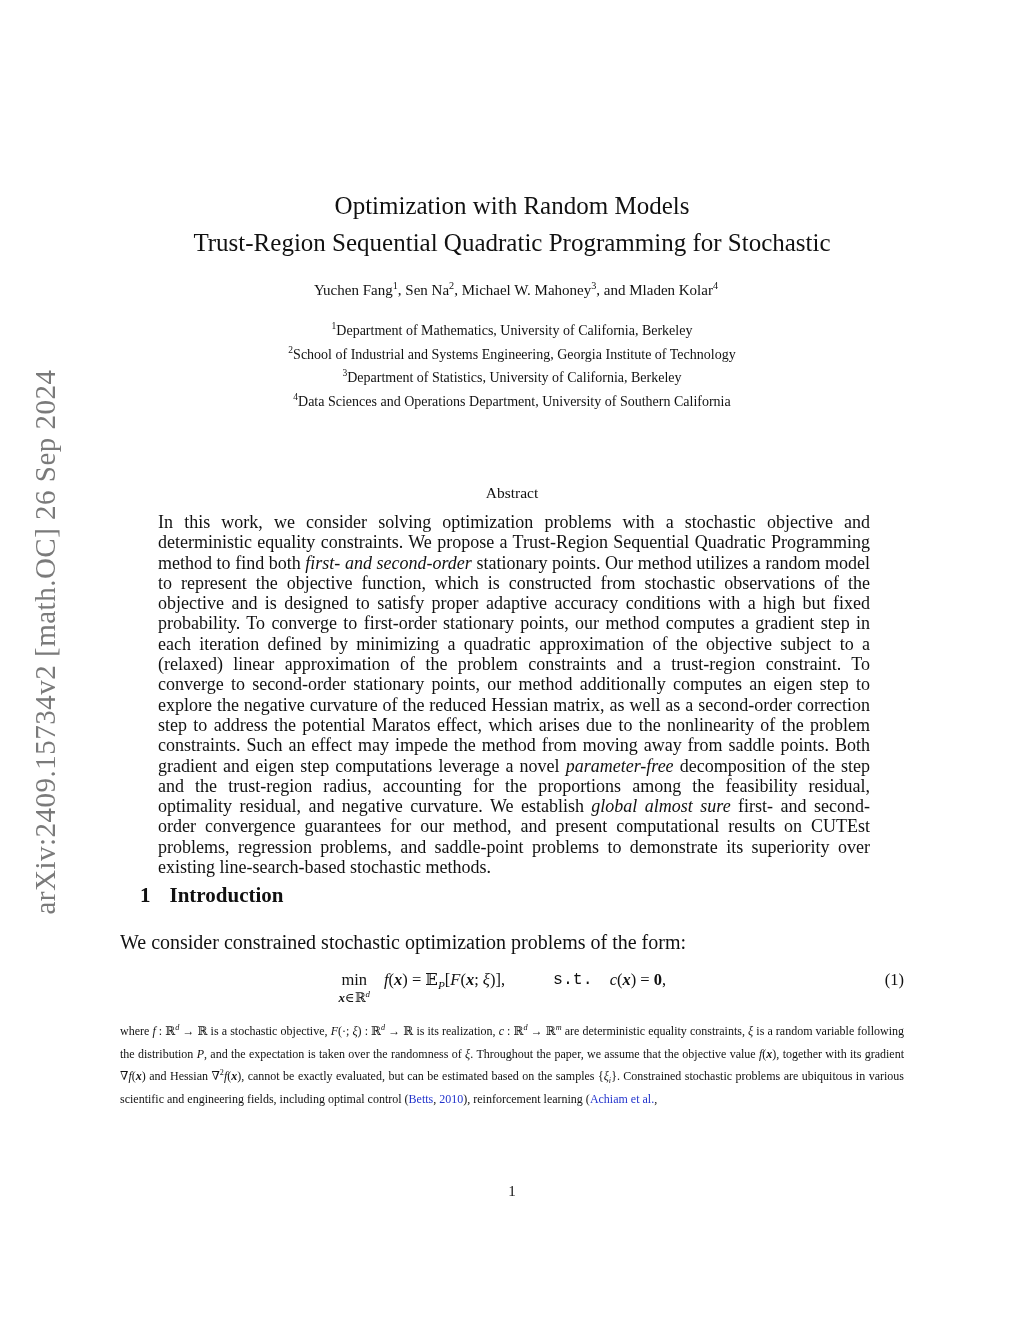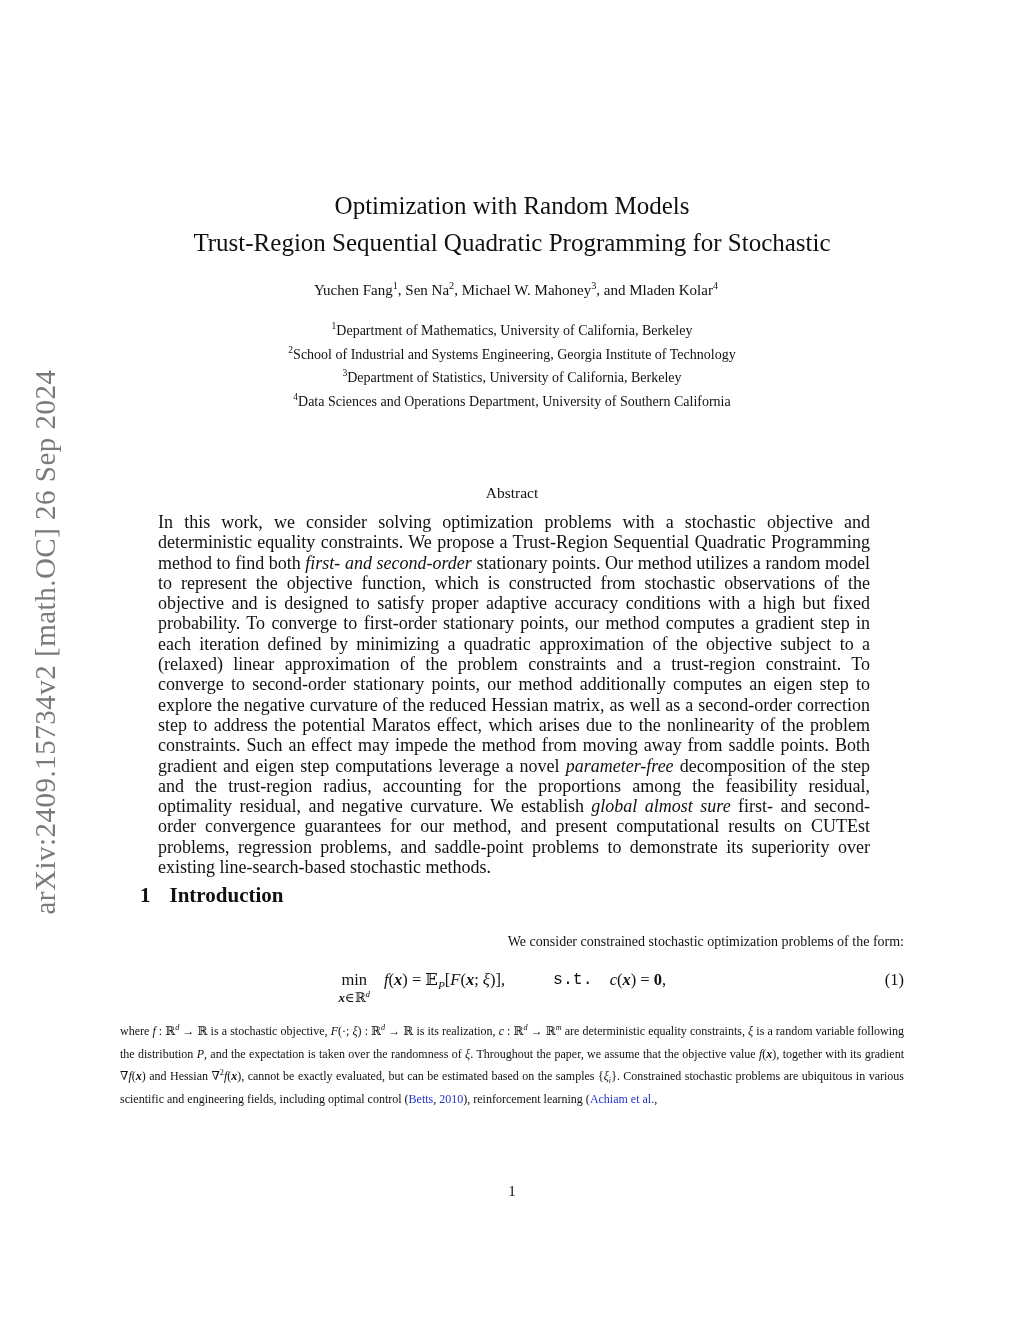--- a/index.html
+++ b/index.html
@@ -53,21 +53,21 @@
     font-size:18px;line-height:20.3px;
     text-align:justify;hyphens:auto;-webkit-hyphens:auto;
   }
   .sec-head{
     position:absolute;top:883px;left:120px;
     font-size:21px;font-weight:bold;margin-left:20px;
   }
   .sec-head .sec-num{margin-right:19px;}
   .para1{
     position:absolute;top:931px;left:120px;width:784px;
-    font-size:14px;line-height:22.5px;text-align:right;
+    font-size:20px;line-height:22.5px;
   }
   .equation{
     position:absolute;top:968px;left:120px;width:784px;
     font-size:16.5px;
     display:flex;align-items:flex-start;
   }
   .eq-center{
     flex:1;display:flex;justify-content:center;align-items:flex-start;
   }
   .eq-line{line-height:24px;}

